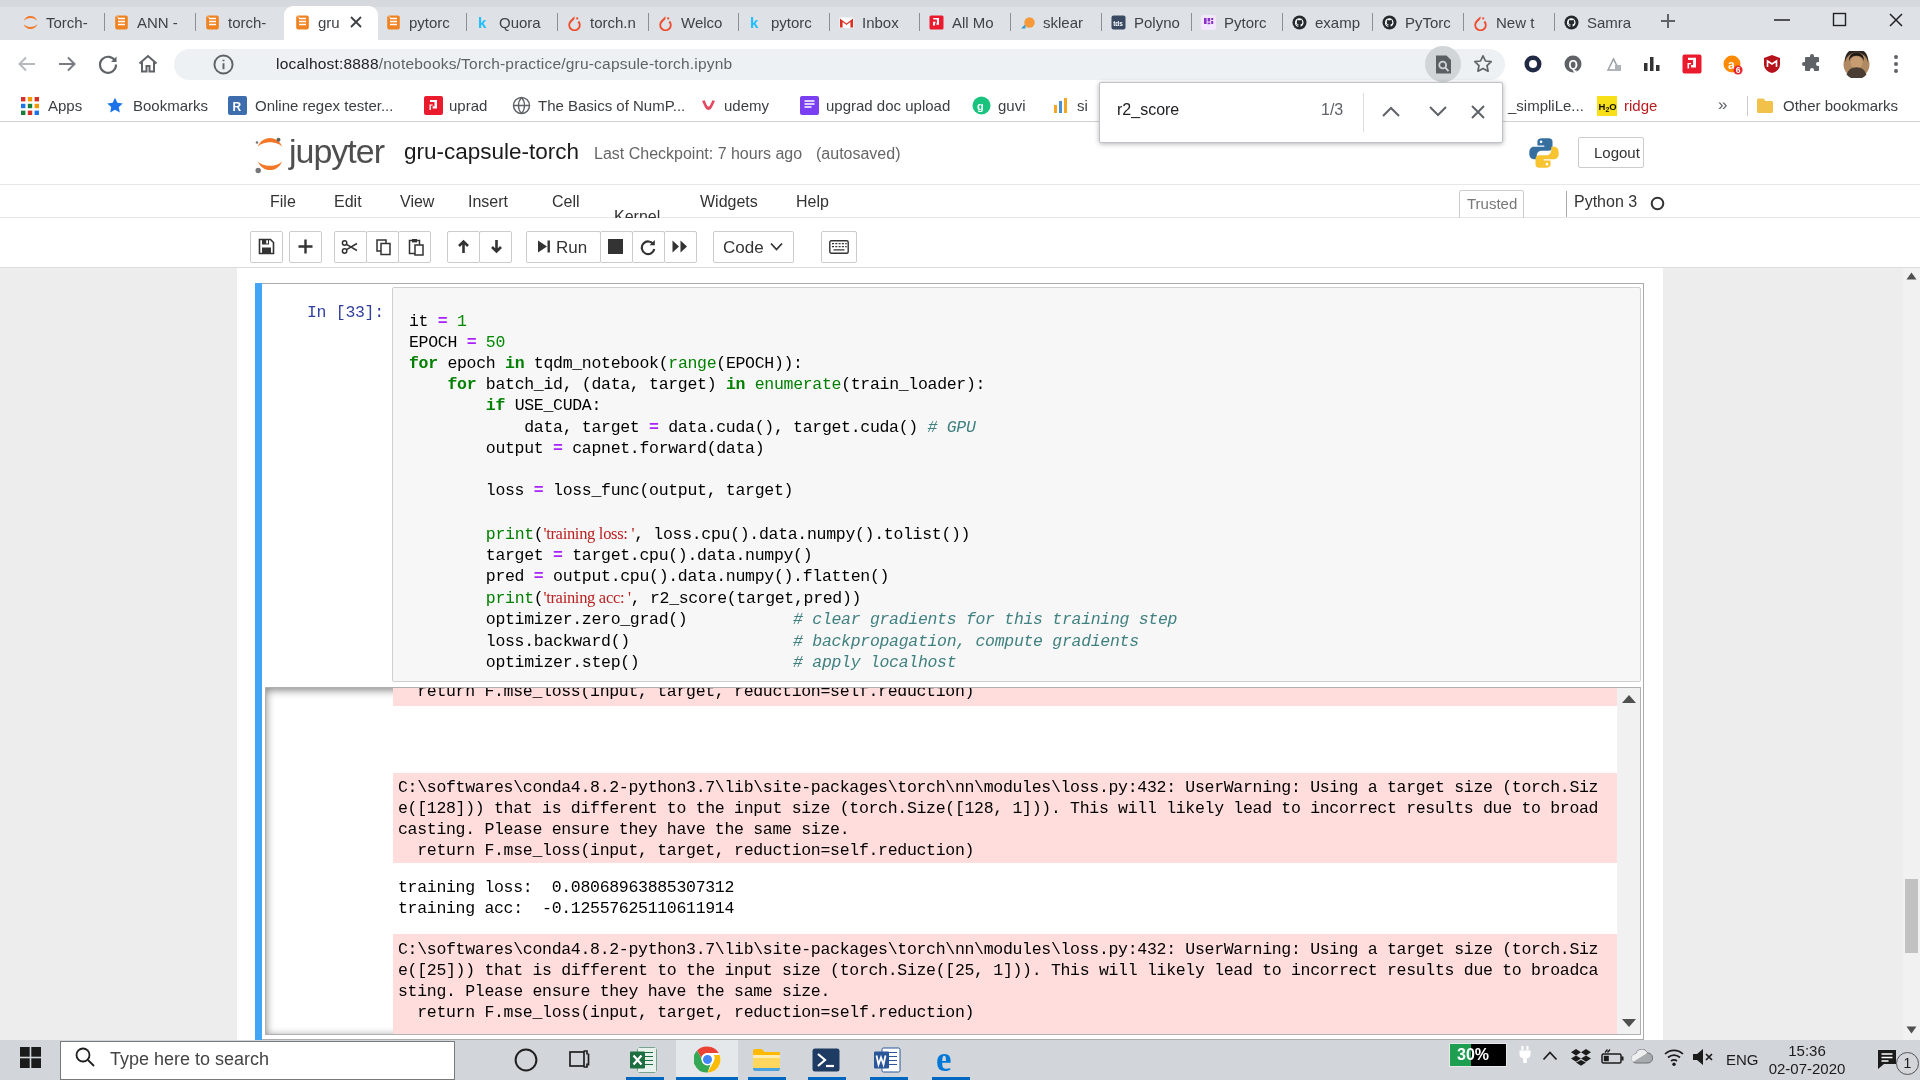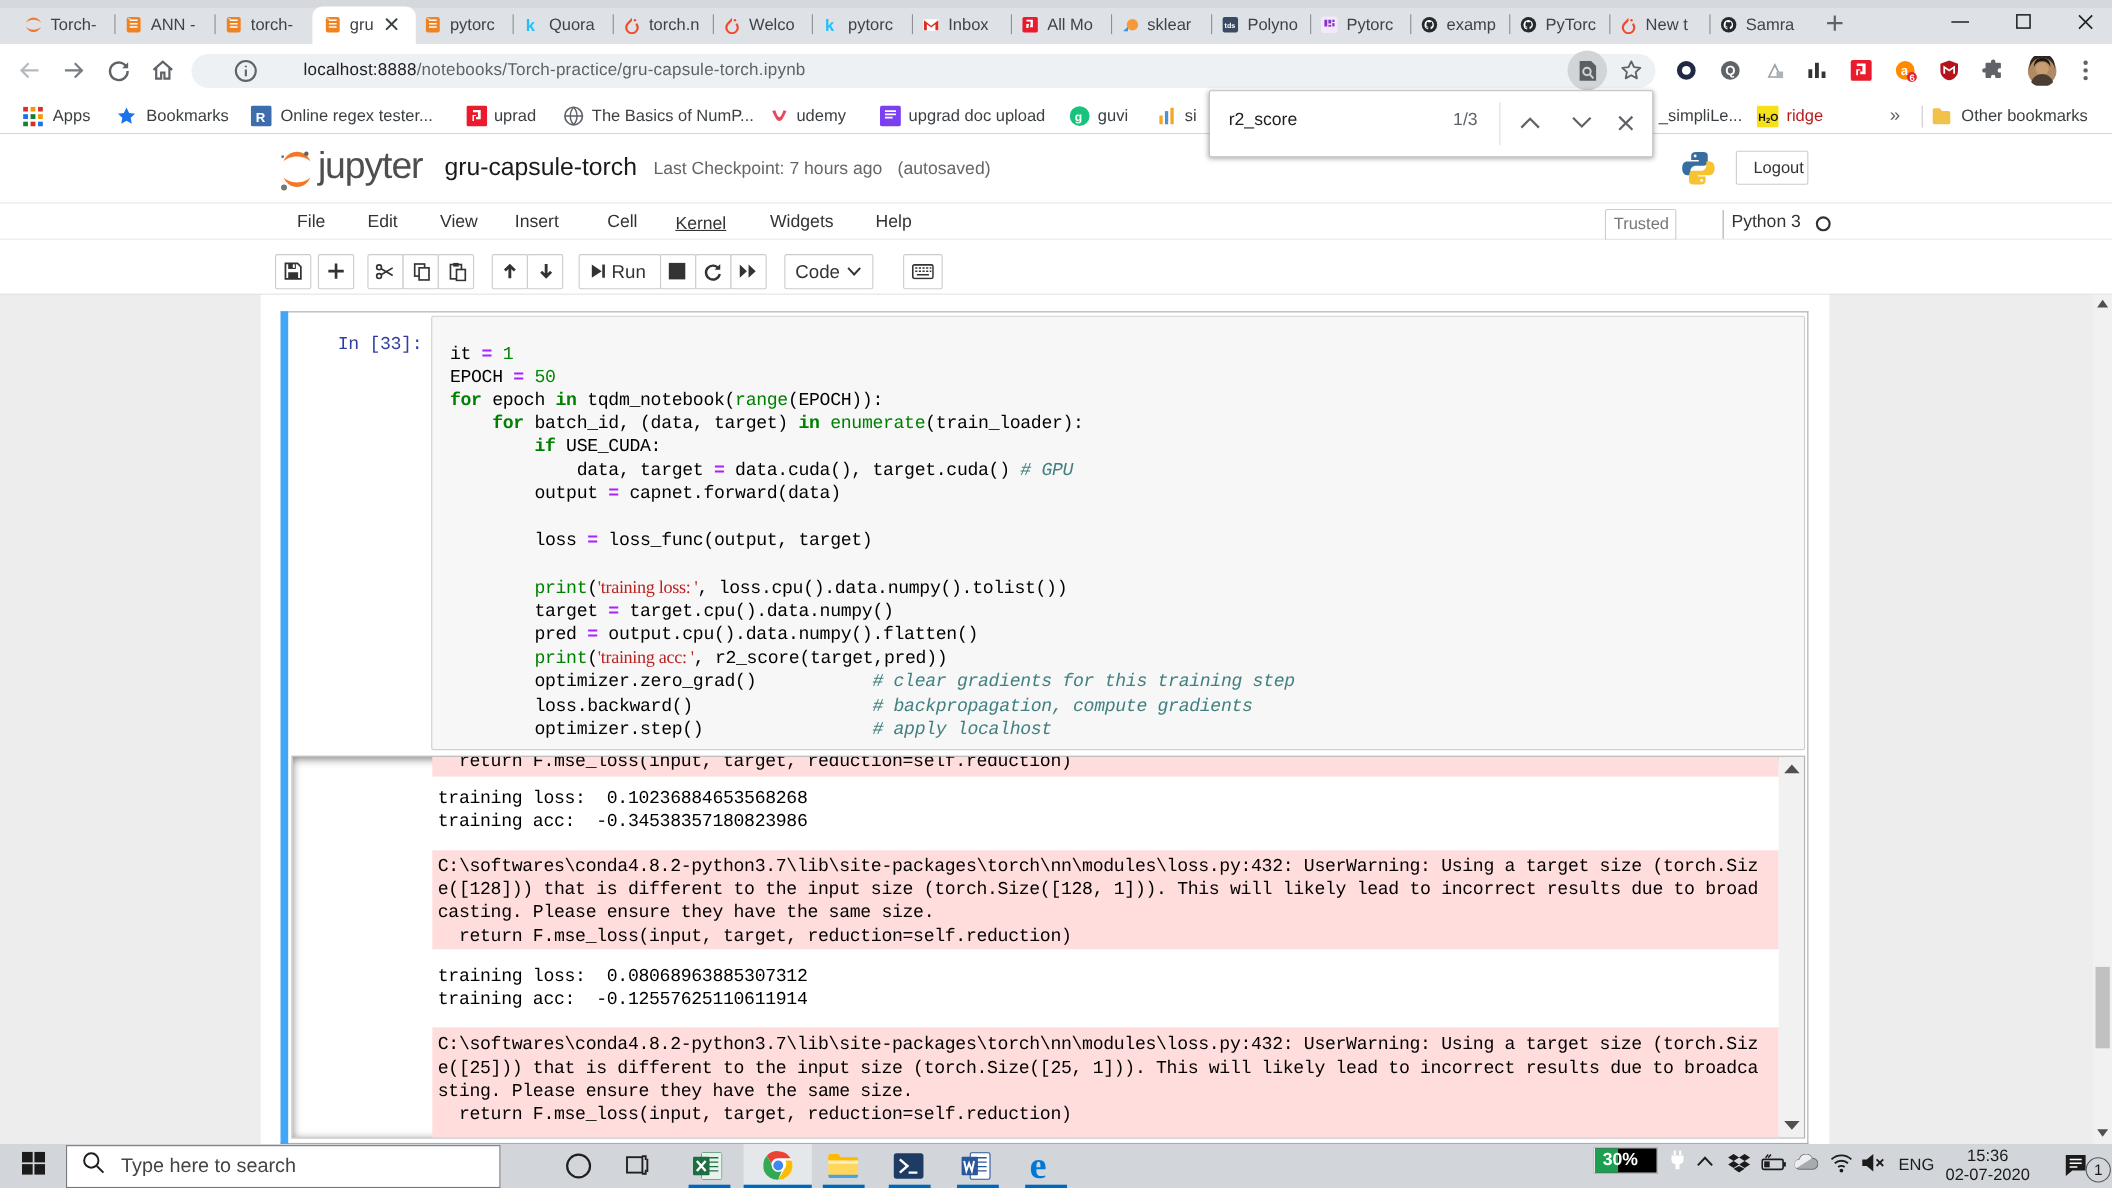--- a/index.html
+++ b/index.html
@@ -293,21 +293,21 @@
       <path d="M56 100c10 0 19-1 19-10V78H54v-4h32c9 0 14-7 14-19s-5-19-14-19h-9v12c0 8-7 14-15 14H41c-7 0-12 5-12 12v16c0 9 8 10 17 10zm8-7a4 4 0 1 1 0-8 4 4 0 0 1 0 8z" fill="#f7c331"></path>
     </svg>
 <div class="abs" style="left:1578px;top:137px;width:66px;height:31px;border:1px solid #ccc;border-radius:2px;box-sizing:border-box;"></div>
 <div class="abs" style="left:1594px;top:144px;font-size:15px;color:#333;">Logout</div>
 <div class="abs" style="left:0;top:184px;width:1920px;height:34px;background:#fff;border-top:1px solid #e7e7e7;border-bottom:1px solid #e7e7e7;box-sizing:border-box;"></div>
 <div class="abs" style="left:270px;top:193px;font-size:16px;color:#333;">File</div>
 <div class="abs" style="left:334px;top:193px;font-size:16px;color:#333;">Edit</div>
 <div class="abs" style="left:400px;top:193px;font-size:16px;color:#333;">View</div>
 <div class="abs" style="left:468px;top:193px;font-size:16px;color:#333;">Insert</div>
 <div class="abs" style="left:552px;top:193px;font-size:16px;color:#333;">Cell</div>
-<div class="abs" style="left:614px;top:195px;font-size:16px;color:#333;text-decoration:underline;">Kernel</div>
+<div class="abs" style="left:614px;top:208px;font-size:16px;color:#333;text-decoration:underline;">Kernel</div>
 <div class="abs" style="left:700px;top:193px;font-size:16px;color:#333;">Widgets</div>
 <div class="abs" style="left:796px;top:193px;font-size:16px;color:#333;">Help</div>
 <div class="abs" style="left:1459px;top:190px;width:65px;height:29px;border:1px solid #ccc;border-radius:2px;box-sizing:border-box;"></div>
 <div class="abs" style="left:1467px;top:195px;font-size:15px;color:#777;">Trusted</div>
 <div class="abs" style="left:1566px;top:191px;width:1px;height:26px;background:#aaa;"></div>
 <div class="abs" style="left:1574px;top:193px;font-size:16px;color:#333;">Python 3</div>
 <svg class="abs" style="left:1650px;top:196px" width="15" height="15" viewBox="0 0 15 15">
       <circle cx="7.5" cy="7.5" r="5.8" fill="none" stroke="#333" stroke-width="2"></circle>
     </svg>
 <div class="abs" style="left:0;top:218px;width:1920px;height:50px;background:#fff;border-bottom:1px solid #dcdcdc;box-sizing:border-box;"></div>
@@ -394,22 +394,20 @@
         target <span class="op">=</span> target.cpu().data.numpy()
         pred <span class="op">=</span> output.cpu().data.numpy().flatten()
         <span class="bi">print</span>(<span class="st">'training acc: '</span>, r2_score(target,pred))
         optimizer.zero_grad()           <span class="cm"># clear gradients for this training step</span>
         loss.backward()                 <span class="cm"># backpropagation, compute gradients</span>
         optimizer.step()                <span class="cm"># apply localhost</span></pre>
 <div class="abs" style="left:265px;top:687px;width:1376px;height:348px;border:1px solid #b0b0b0;box-sizing:border-box;background:#fff;overflow:hidden;">
       <div style="position:absolute;left:0;top:0;width:100%;height:100%;box-shadow:inset 0 2px 8px rgba(0,0,0,0.5);"></div>
 <div style="position:absolute;left:127px;top:0px;width:1224px;height:18px;background:#ffdddd;"></div>
 <div class="mono" style="position:absolute;left:132px;top:-7px;font-size:16.5px;letter-spacing:-0.3px;line-height:21px;white-space:pre;">  return F.mse_loss(input, target, reduction=self.reduction)</div>
-<div class="mono" style="position:absolute;left:132px;top:27px;font-size:16.5px;letter-spacing:-0.3px;line-height:21px;white-space:pre;">training loss:  0.10236884653568268
-training acc:  -0.34538357180823986</div>
 <div style="position:absolute;left:127px;top:85px;width:1224px;height:90px;background:#ffdddd;"></div>
 <div class="mono" style="position:absolute;left:132px;top:88.5px;font-size:16.5px;letter-spacing:-0.3px;line-height:21px;white-space:pre;">C:\softwares\conda4.8.2-python3.7\lib\site-packages\torch\nn\modules\loss.py:432: UserWarning: Using a target size (torch.Siz
 e([128])) that is different to the input size (torch.Size([128, 1])). This will likely lead to incorrect results due to broad
 casting. Please ensure they have the same size.
   return F.mse_loss(input, target, reduction=self.reduction)</div>
 <div class="mono" style="position:absolute;left:132px;top:189px;font-size:16.5px;letter-spacing:-0.3px;line-height:21px;white-space:pre;">training loss:  0.08068963885307312
 training acc:  -0.12557625110611914</div>
 <div style="position:absolute;left:127px;top:246px;width:1224px;height:102px;background:#ffdddd;"></div>
 <div class="mono" style="position:absolute;left:132px;top:251px;font-size:16.5px;letter-spacing:-0.3px;line-height:21px;white-space:pre;">C:\softwares\conda4.8.2-python3.7\lib\site-packages\torch\nn\modules\loss.py:432: UserWarning: Using a target size (torch.Siz
 e([25])) that is different to the input size (torch.Size([25, 1])). This will likely lead to incorrect results due to broadca

